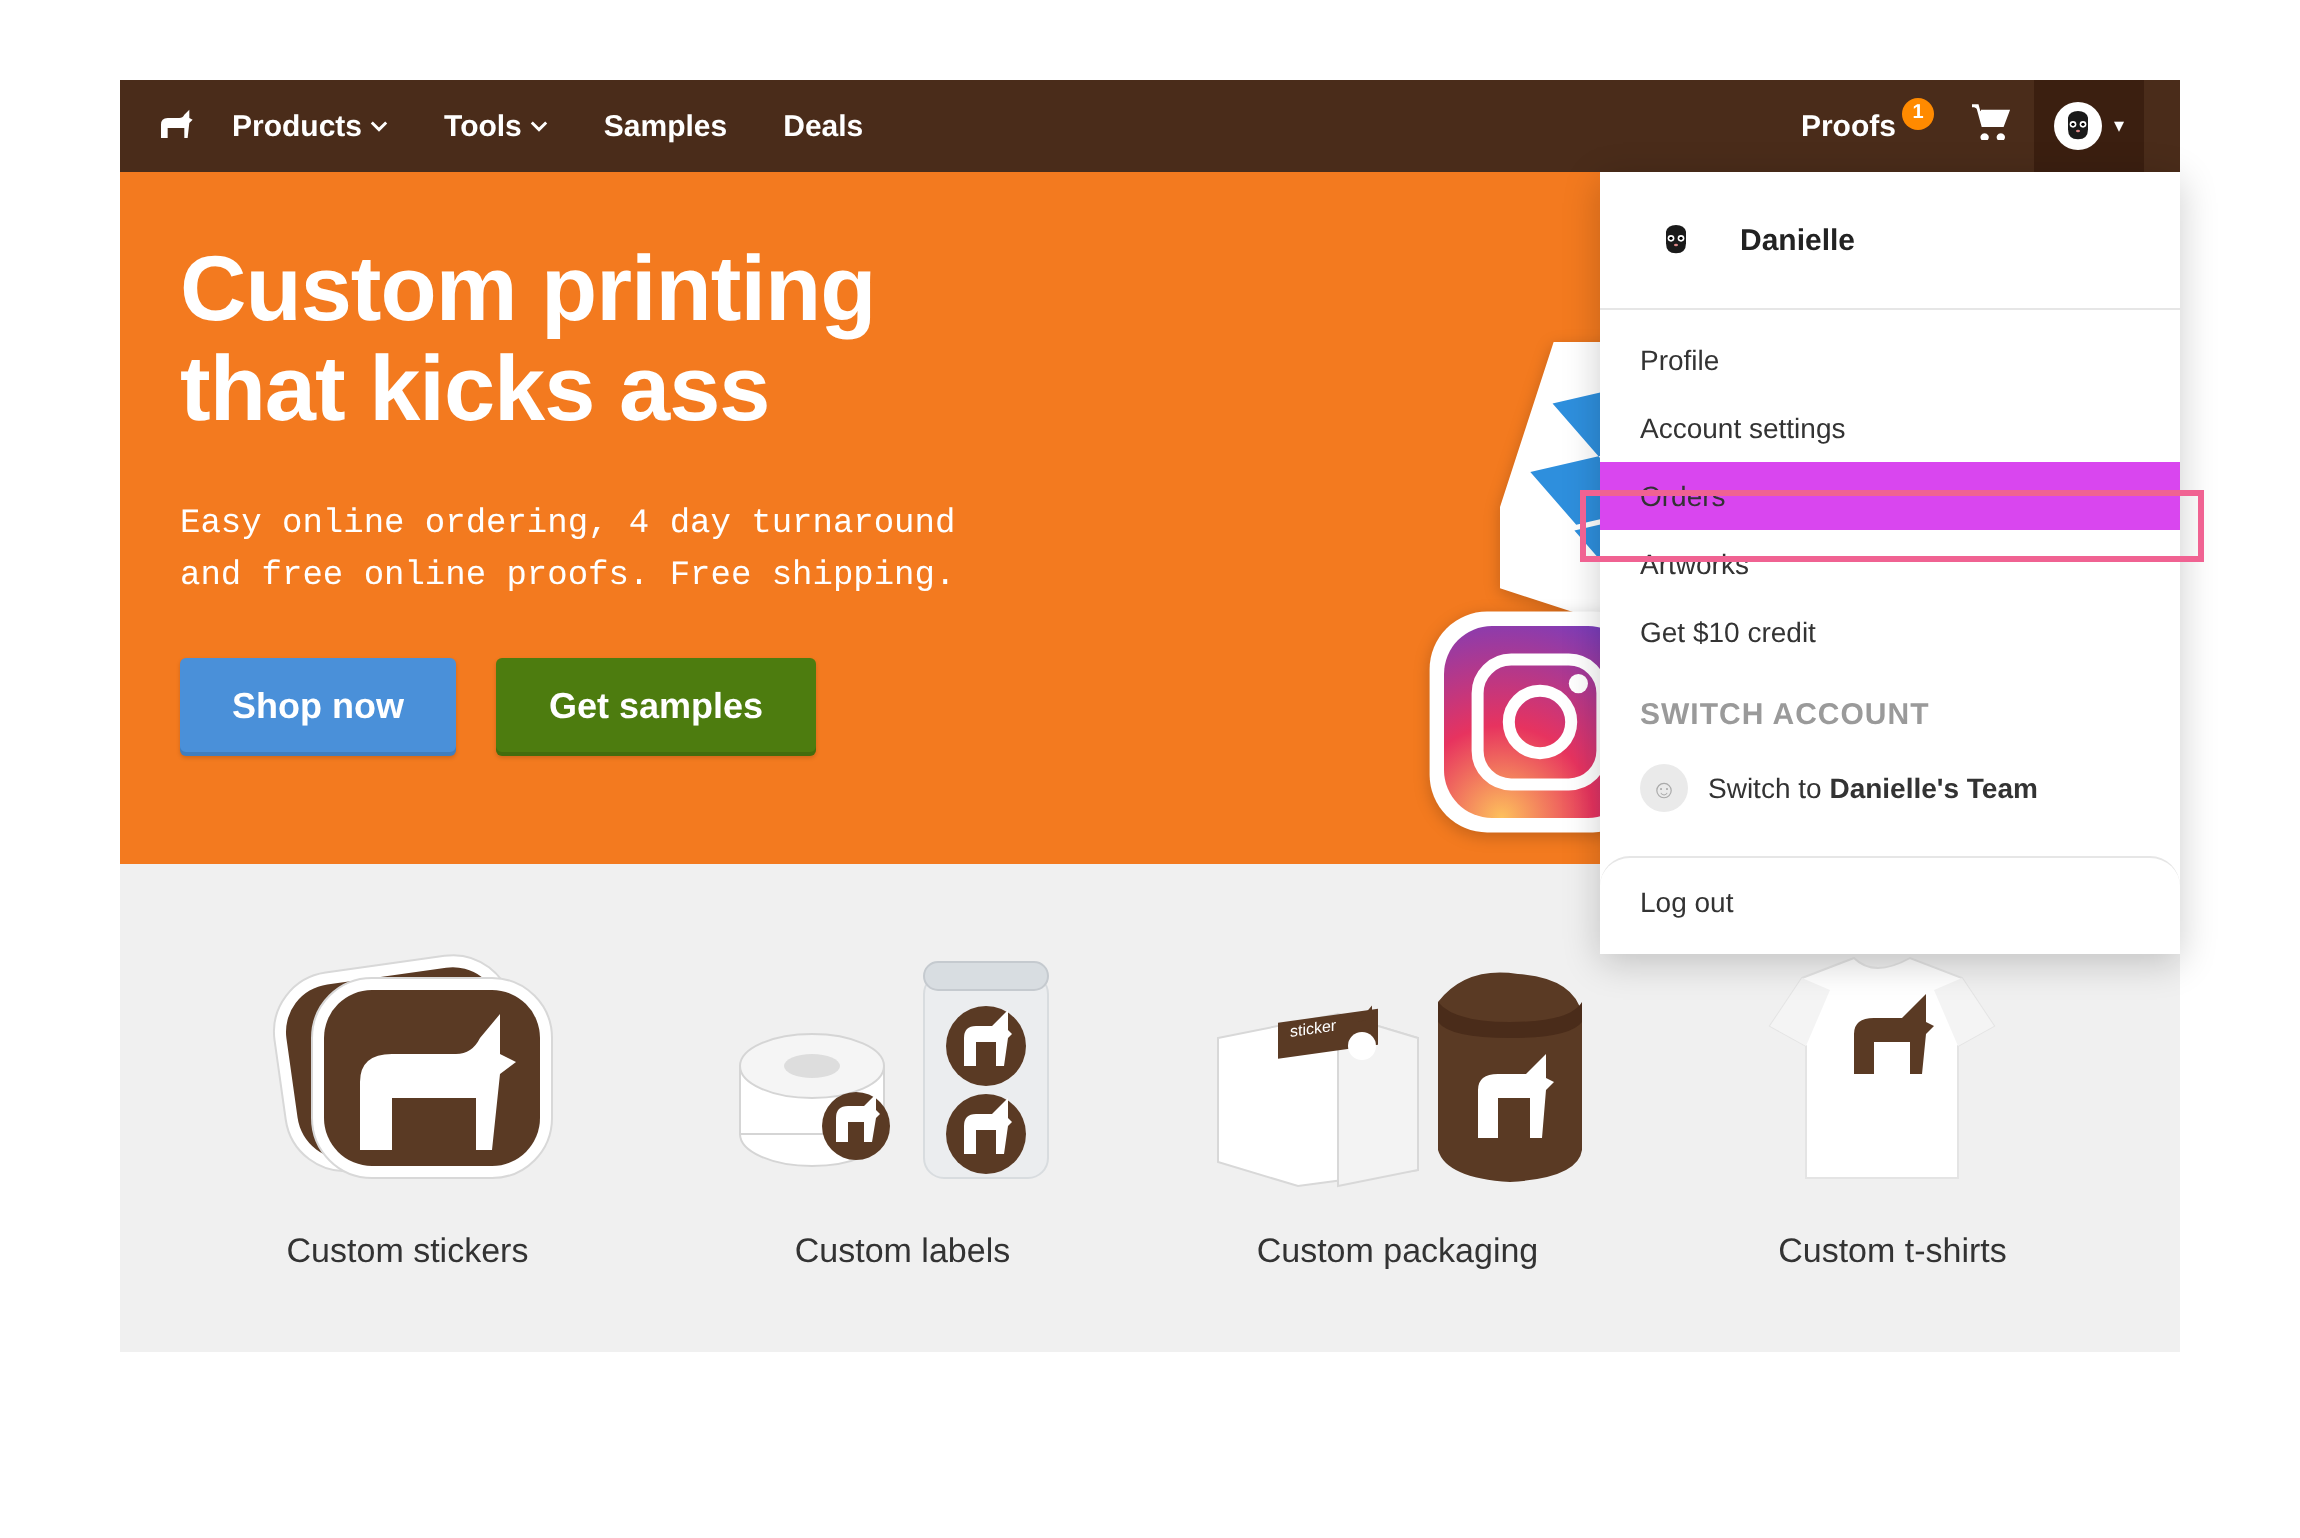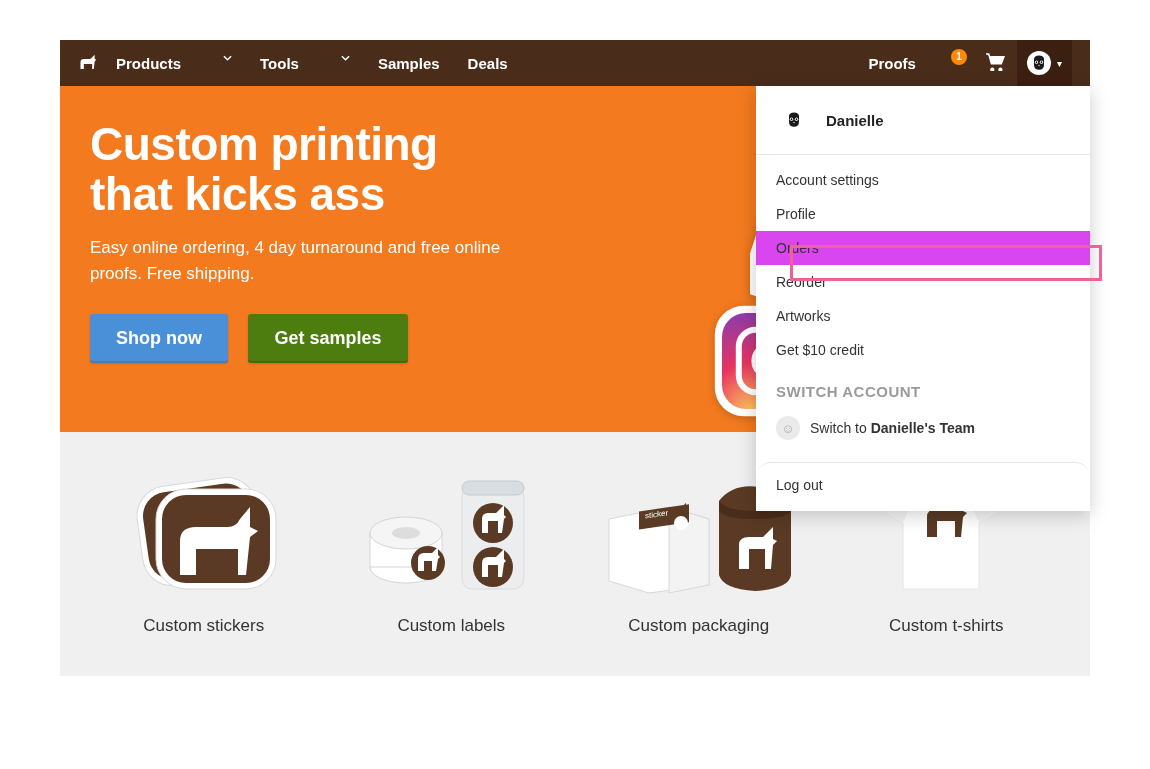--- a/index.html
+++ b/index.html
@@ -3,50 +3,50 @@
 <meta charset="utf-8">
 <style>
 * { margin: 0; padding: 0; box-sizing: border-box; }
 body { font-family: -apple-system, BlinkMacSystemFont, "Segoe UI", Helvetica, Arial, sans-serif; background: #fff; }
 .page { width: 1150px; margin: 0 auto; padding: 40px 60px; }
 .site { width: 100%; background: #f0f0f0; position: relative; }
 
 
 .nav { background: #4a2c1a; height: 46px; display: flex; align-items: center; padding: 0 18px; color: #fff; font-size: 15px; }
 .nav .logo-icon { width: 20px; height: 18px; margin-right: 18px; }
-.nav-item { margin-right: 28px; font-weight: 600; display: flex; align-items: flex-start; cursor: pointer; gap: 38px; }
+.nav-item { margin-right: 28px; font-weight: 600; display: flex; align-items: center; cursor: pointer; }
 .nav-item .caret { margin-left: 4px; }
 .spacer { flex: 1; }
-.proofs { font-weight: 700; display: flex; align-items: flex-start; margin-right: 18px; cursor: pointer; gap: 32px; }
+.proofs { font-weight: 700; display: flex; align-items: flex-start; margin-right: 18px; cursor: pointer; }
 .badge { background: #ff8a00; color: #fff; width: 16px; height: 16px; border-radius: 50%; font-size: 10px; font-weight: 700; display: inline-flex; align-items: center; justify-content: center; margin-left: 3px; position: relative; top: -6px; }
 .cart-icon { margin-right: 12px; cursor: pointer; }
 .avatar-wrap { background: #3b1f10; height: 46px; display: flex; align-items: center; padding: 0 10px; cursor: pointer; }
 .avatar { width: 24px; height: 24px; border-radius: 50%; background: #fff; overflow: hidden; display: flex; align-items: center; justify-content: center; }
 .avatar svg { width: 20px; height: 20px; }
 .avatar-caret { color: #fff; margin-left: 6px; font-size: 10px; }
 
 
 .hero { background: #f37a1f; padding: 34px 30px 40px; position: relative; overflow: hidden; height: 346px; }
-.hero h1 { color: #fff; font-size: 46px; font-weight: 700; line-height: 1.08; margin-bottom: 16px; letter-spacing: -0.5px; }
-.hero p { color: #fff; font-size: 17px; line-height: 1.5; margin-bottom: 28px; max-width: 420px; }
+.hero h1 { color: #fff; font-size: 46px; font-weight: 700; line-height: 1.08; margin-bottom: 31px; letter-spacing: -0.5px; }
+.hero p { color: #fff; font-size: 17px; line-height: 1.5; margin-bottom: 28px; max-width: 420px; font-family: Liberation Mono, monospace; }
 .btn { display: inline-block; padding: 14px 26px; border-radius: 3px; font-size: 18px; font-weight: 600; color: #fff; cursor: pointer; margin-right: 16px; border: none; }
 .btn-blue { background: #4a90d9; box-shadow: inset 0 -2px 0 rgba(0,0,0,0.12), 0 1px 2px rgba(0,0,0,0.15); }
 .btn-orange { background: #4d7c0f; box-shadow: inset 0 -2px 0 rgba(0,0,0,0.12), 0 1px 2px rgba(0,0,0,0.15); }
 
 .collage { position: absolute; right: 10px; top: 5px; width: 360px; height: 340px; }
 .collage svg { position: absolute; filter: drop-shadow(0 2px 4px rgba(0,0,0,0.2)); }
 
 
 .products { background: #f0f0f0; padding: 30px 20px 40px; display: flex; justify-content: space-around; }
 .product { text-align: center; width: 24%; }
 .product .img { height: 140px; display: flex; align-items: center; justify-content: center; margin-bottom: 14px; }
 .product-label { font-size: 17px; color: #333; }
 
 
-.dropdown { position: absolute; top: 46px; right: 0; width: 334px; background: #fff; box-shadow: 0 4px 18px rgba(0,0,0,0.2); z-index: 10; }
+.dropdown { position: absolute; top: 46px; right: 0; width: 290px; background: #fff; box-shadow: 0 4px 18px rgba(0,0,0,0.2); z-index: 10; }
 .dd-header { padding: 16px 20px; display: flex; align-items: center; border-bottom: 1px solid #e6e6e6; }
 .dd-header .avatar { width: 36px; height: 36px; margin-right: 14px; }
 .dd-header .name { font-weight: 700; font-size: 15px; color: #222; }
 .dd-item { padding: 9px 20px; font-size: 14px; color: #333; cursor: pointer; }
 .dd-item.highlight { background: #d946ef; }
 .dd-section-label { padding: 16px 20px 8px; font-size: 15px; font-weight: 700; letter-spacing: 0.5px; color: #9a9a9a; }
 .dd-switch { padding: 8px 20px 16px; display: flex; align-items: center; font-size: 14px; color: #333; cursor: pointer; }
 .dd-switch .smile { width: 24px; height: 24px; border-radius: 50%; background: #eaeaea; margin-right: 10px; display: flex; align-items: center; justify-content: center; font-size: 13px; color: #aaa; }
 .dd-logout { padding: 14px 20px 18px; font-size: 14px; color: #333; cursor: pointer; border-top: 1px solid #e6e6e6; margin-top: 6px; border-radius: 15px; }
 
@@ -252,24 +252,23 @@
               <circle cx="9" cy="11" r="2" fill="#fff"></circle>
               <circle cx="15" cy="11" r="2" fill="#fff"></circle>
               <circle cx="9" cy="11" r="1" fill="#000"></circle>
               <circle cx="15" cy="11" r="1" fill="#000"></circle>
               <ellipse cx="12" cy="15" rx="1.2" ry="0.8" fill="#d88"></ellipse>
             </svg>
     </span>
     <span class="name">Danielle</span>
   </div>
   <div style="height:8px"></div>
+  <div class="dd-item">Profile</div>
   <div class="dd-item">Account settings</div>
-  <div class="dd-item">Profile</div>
   <div class="dd-item highlight">Orders</div>
-  <div class="dd-item">Reorder</div>
   <div class="dd-item">Artworks</div>
   <div class="dd-item">Get $10 credit</div>
   <div class="dd-section-label">SWITCH ACCOUNT</div>
   <div class="dd-switch">
     <span class="smile">☺</span>
     <span><span>Switch to </span><b>Danielle's Team</b></span>
   </div>
   <div class="dd-logout">Log out</div>
 </div>
 

